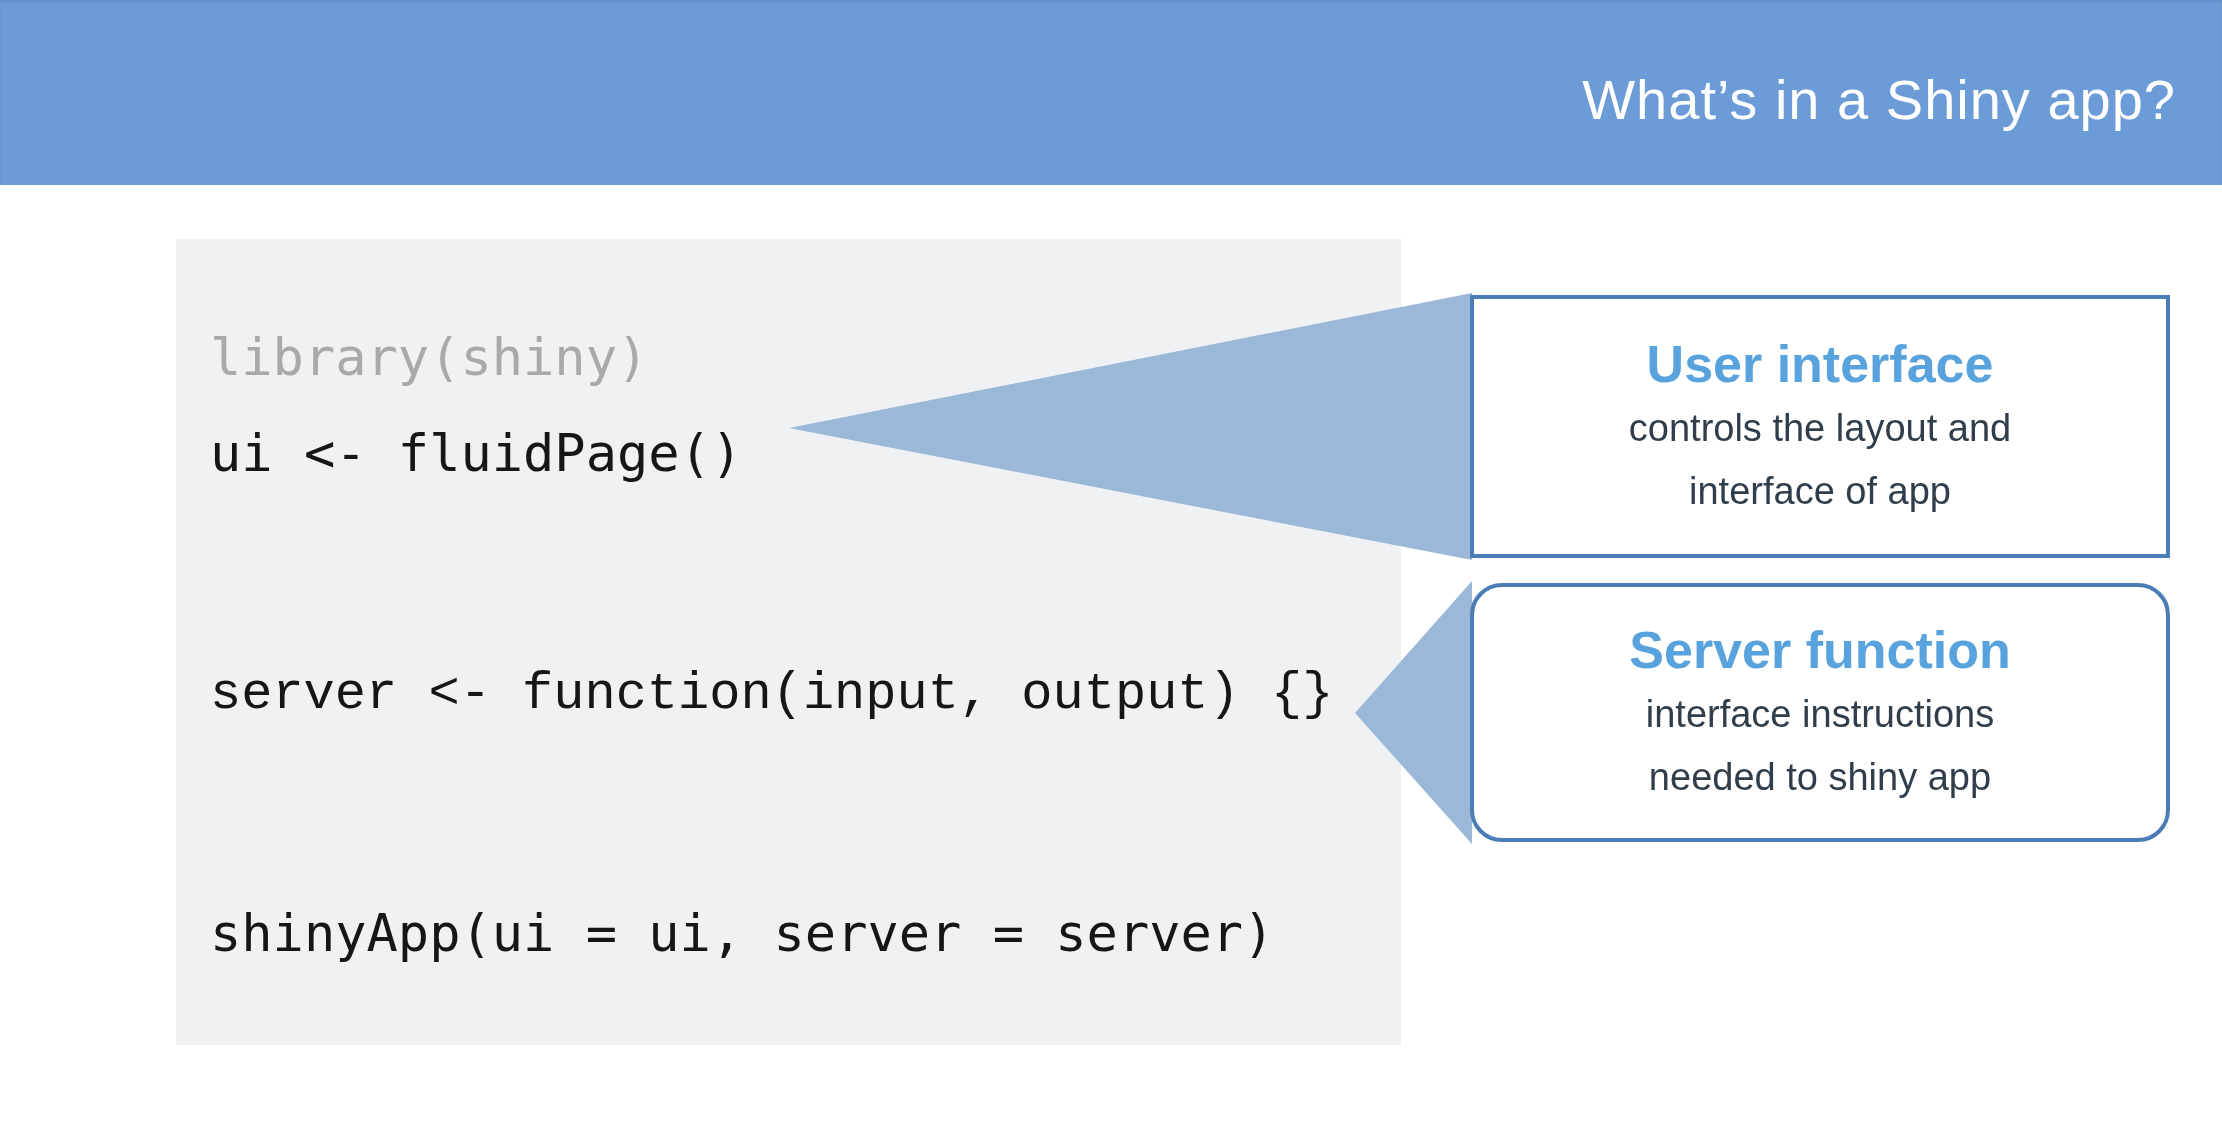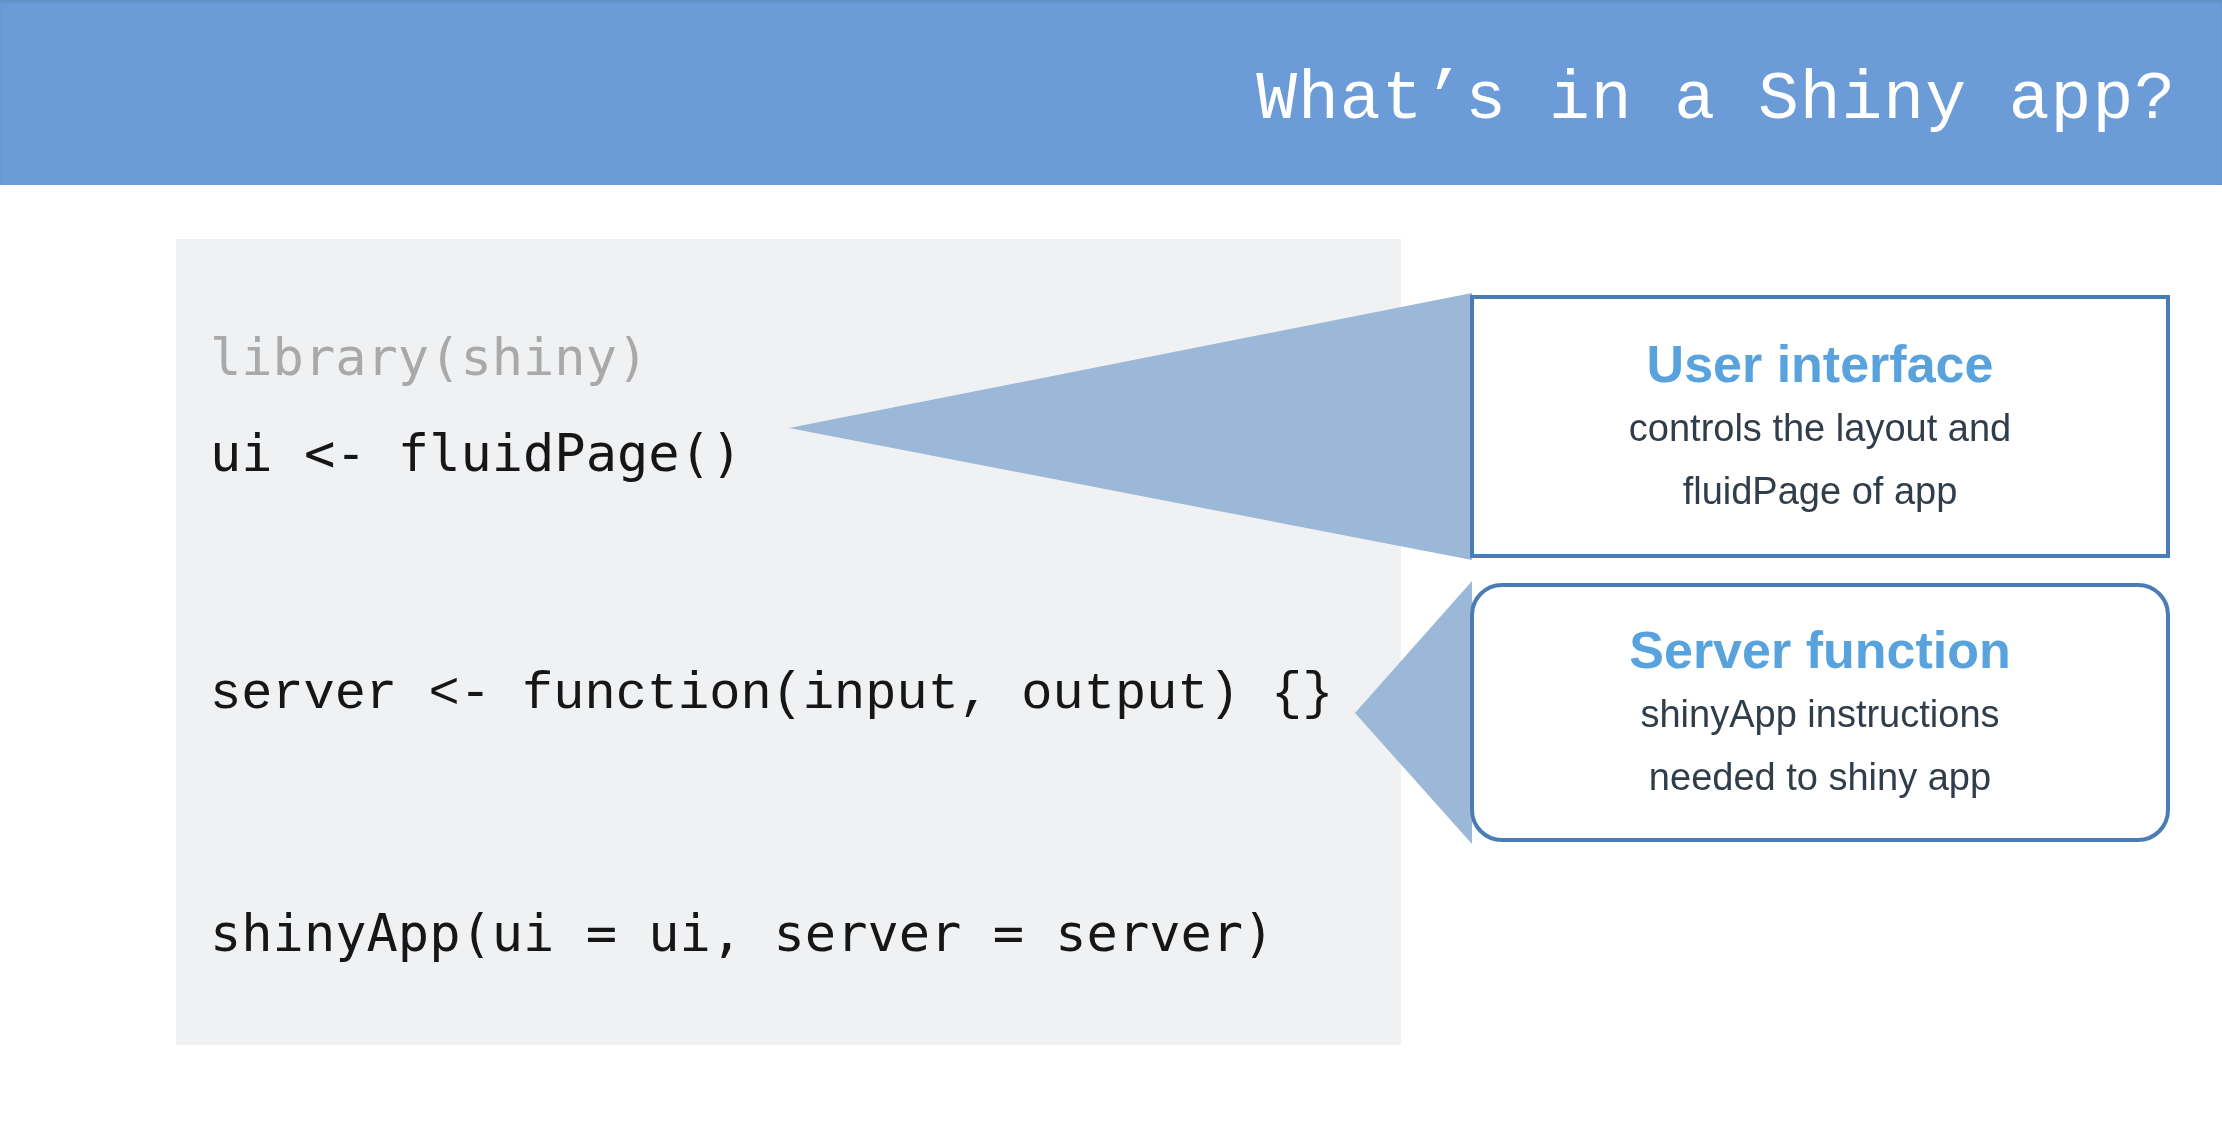--- a/index.html
+++ b/index.html
@@ -24,25 +24,24 @@
     font-family:"Liberation Sans", sans-serif;
   }
   
   .titlebar{
     position:absolute;left:0;top:0;width:2222px;height:185px;
     background:var(--header-bg);
     display:flex;align-items:center;justify-content:flex-end;
     box-shadow:inset 0 3px 3px rgba(0,0,0,0.08);
   }
   .titlebar h1{
-    font-size:68px;font-weight:300;letter-spacing:1px;
+    font-size:56px;font-weight:300;letter-spacing:1px;
     color:var(--title-color);
     padding-right:46px;padding-top:14px;
     white-space:nowrap;
-    font-family:Liberation Mono, monospace;
   }
   
   .code-panel{
     position:absolute;left:176px;top:239px;width:1225px;height:806px;
     background:var(--panel-bg);
   }
   .code-line{
     position:absolute;left:34px;
     font-family:"DejaVu Sans Mono","Liberation Mono",monospace;
     font-size:52px;line-height:62px;
@@ -100,22 +99,22 @@
   </div>
 
   <svg class="arrows" viewBox="0 0 2222 1121" aria-hidden="true">
     <polygon points="789,428 1472,293 1472,560"></polygon>
     <polygon points="1355,713 1472,581 1472,844"></polygon>
   </svg>
 
   <section class="callout ui">
     <h2>User interface</h2>
     <p>controls the layout and</p>
-    <p>fluidPage of app</p>
+    <p>interface of app</p>
   </section>
 
   <section class="callout server">
     <h2>Server function</h2>
-    <p>shinyApp instructions</p>
+    <p>interface instructions</p>
     <p>needed to shiny app</p>
   </section>
 
 </div>
 
 </body></html>

